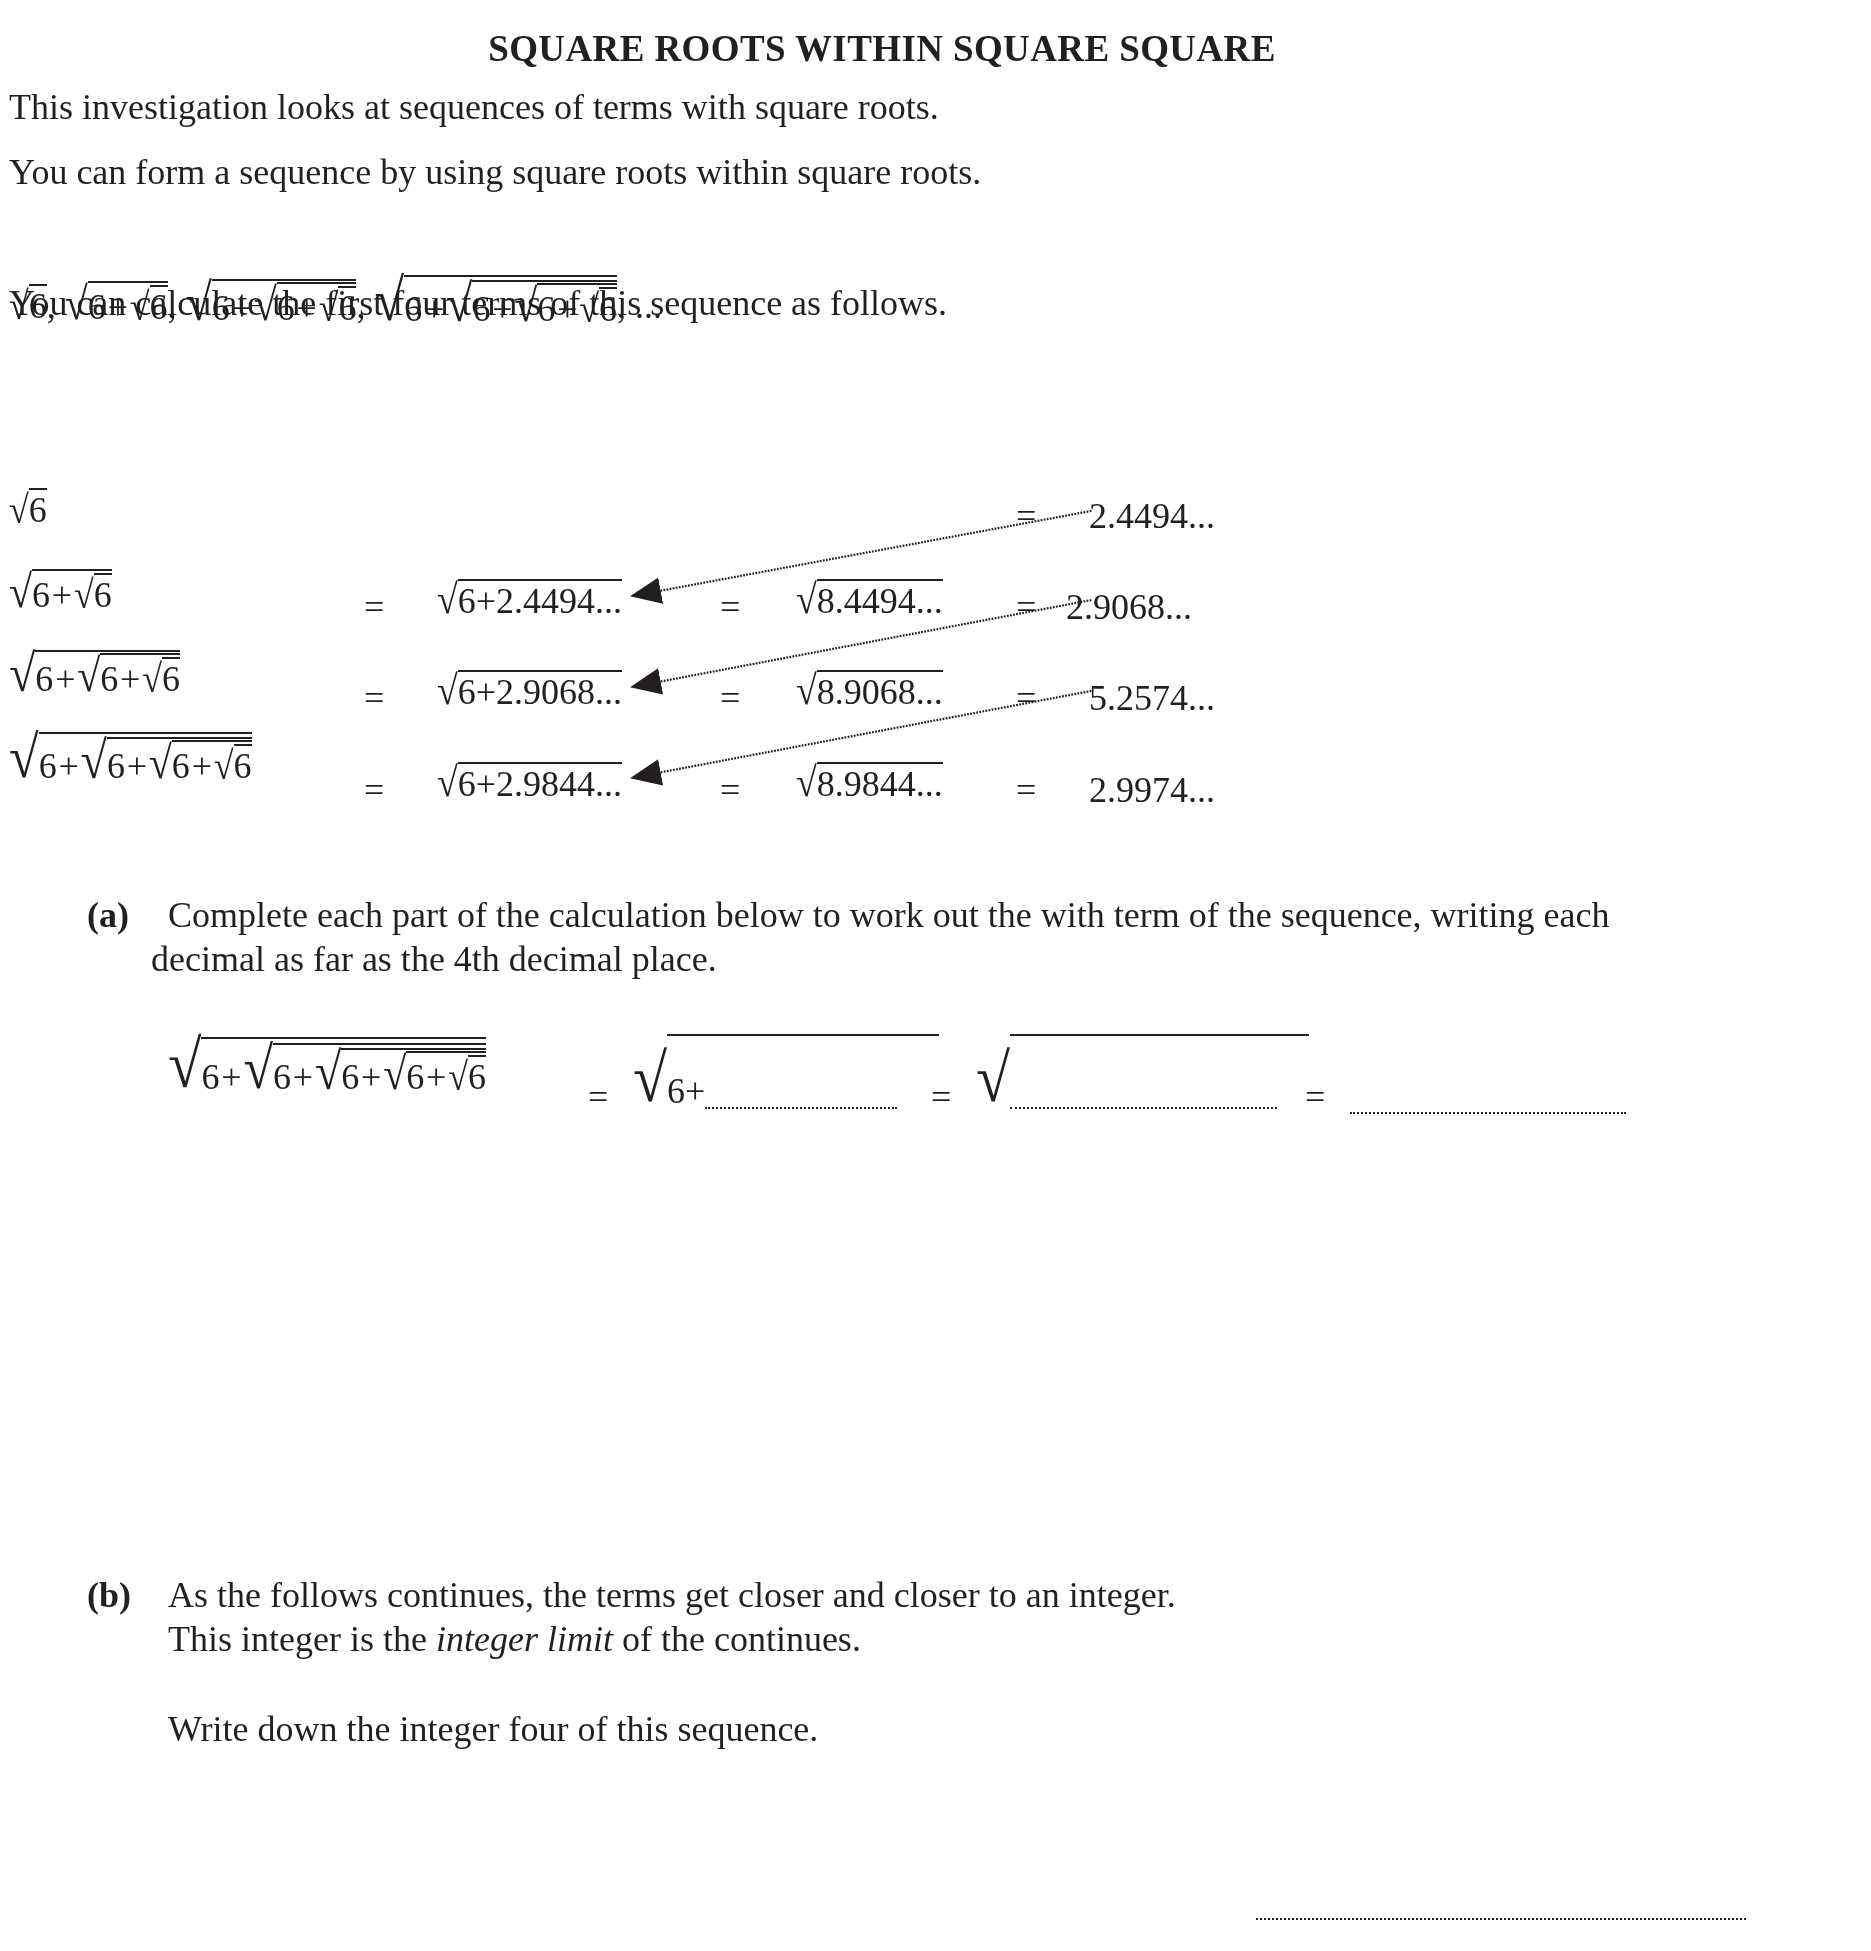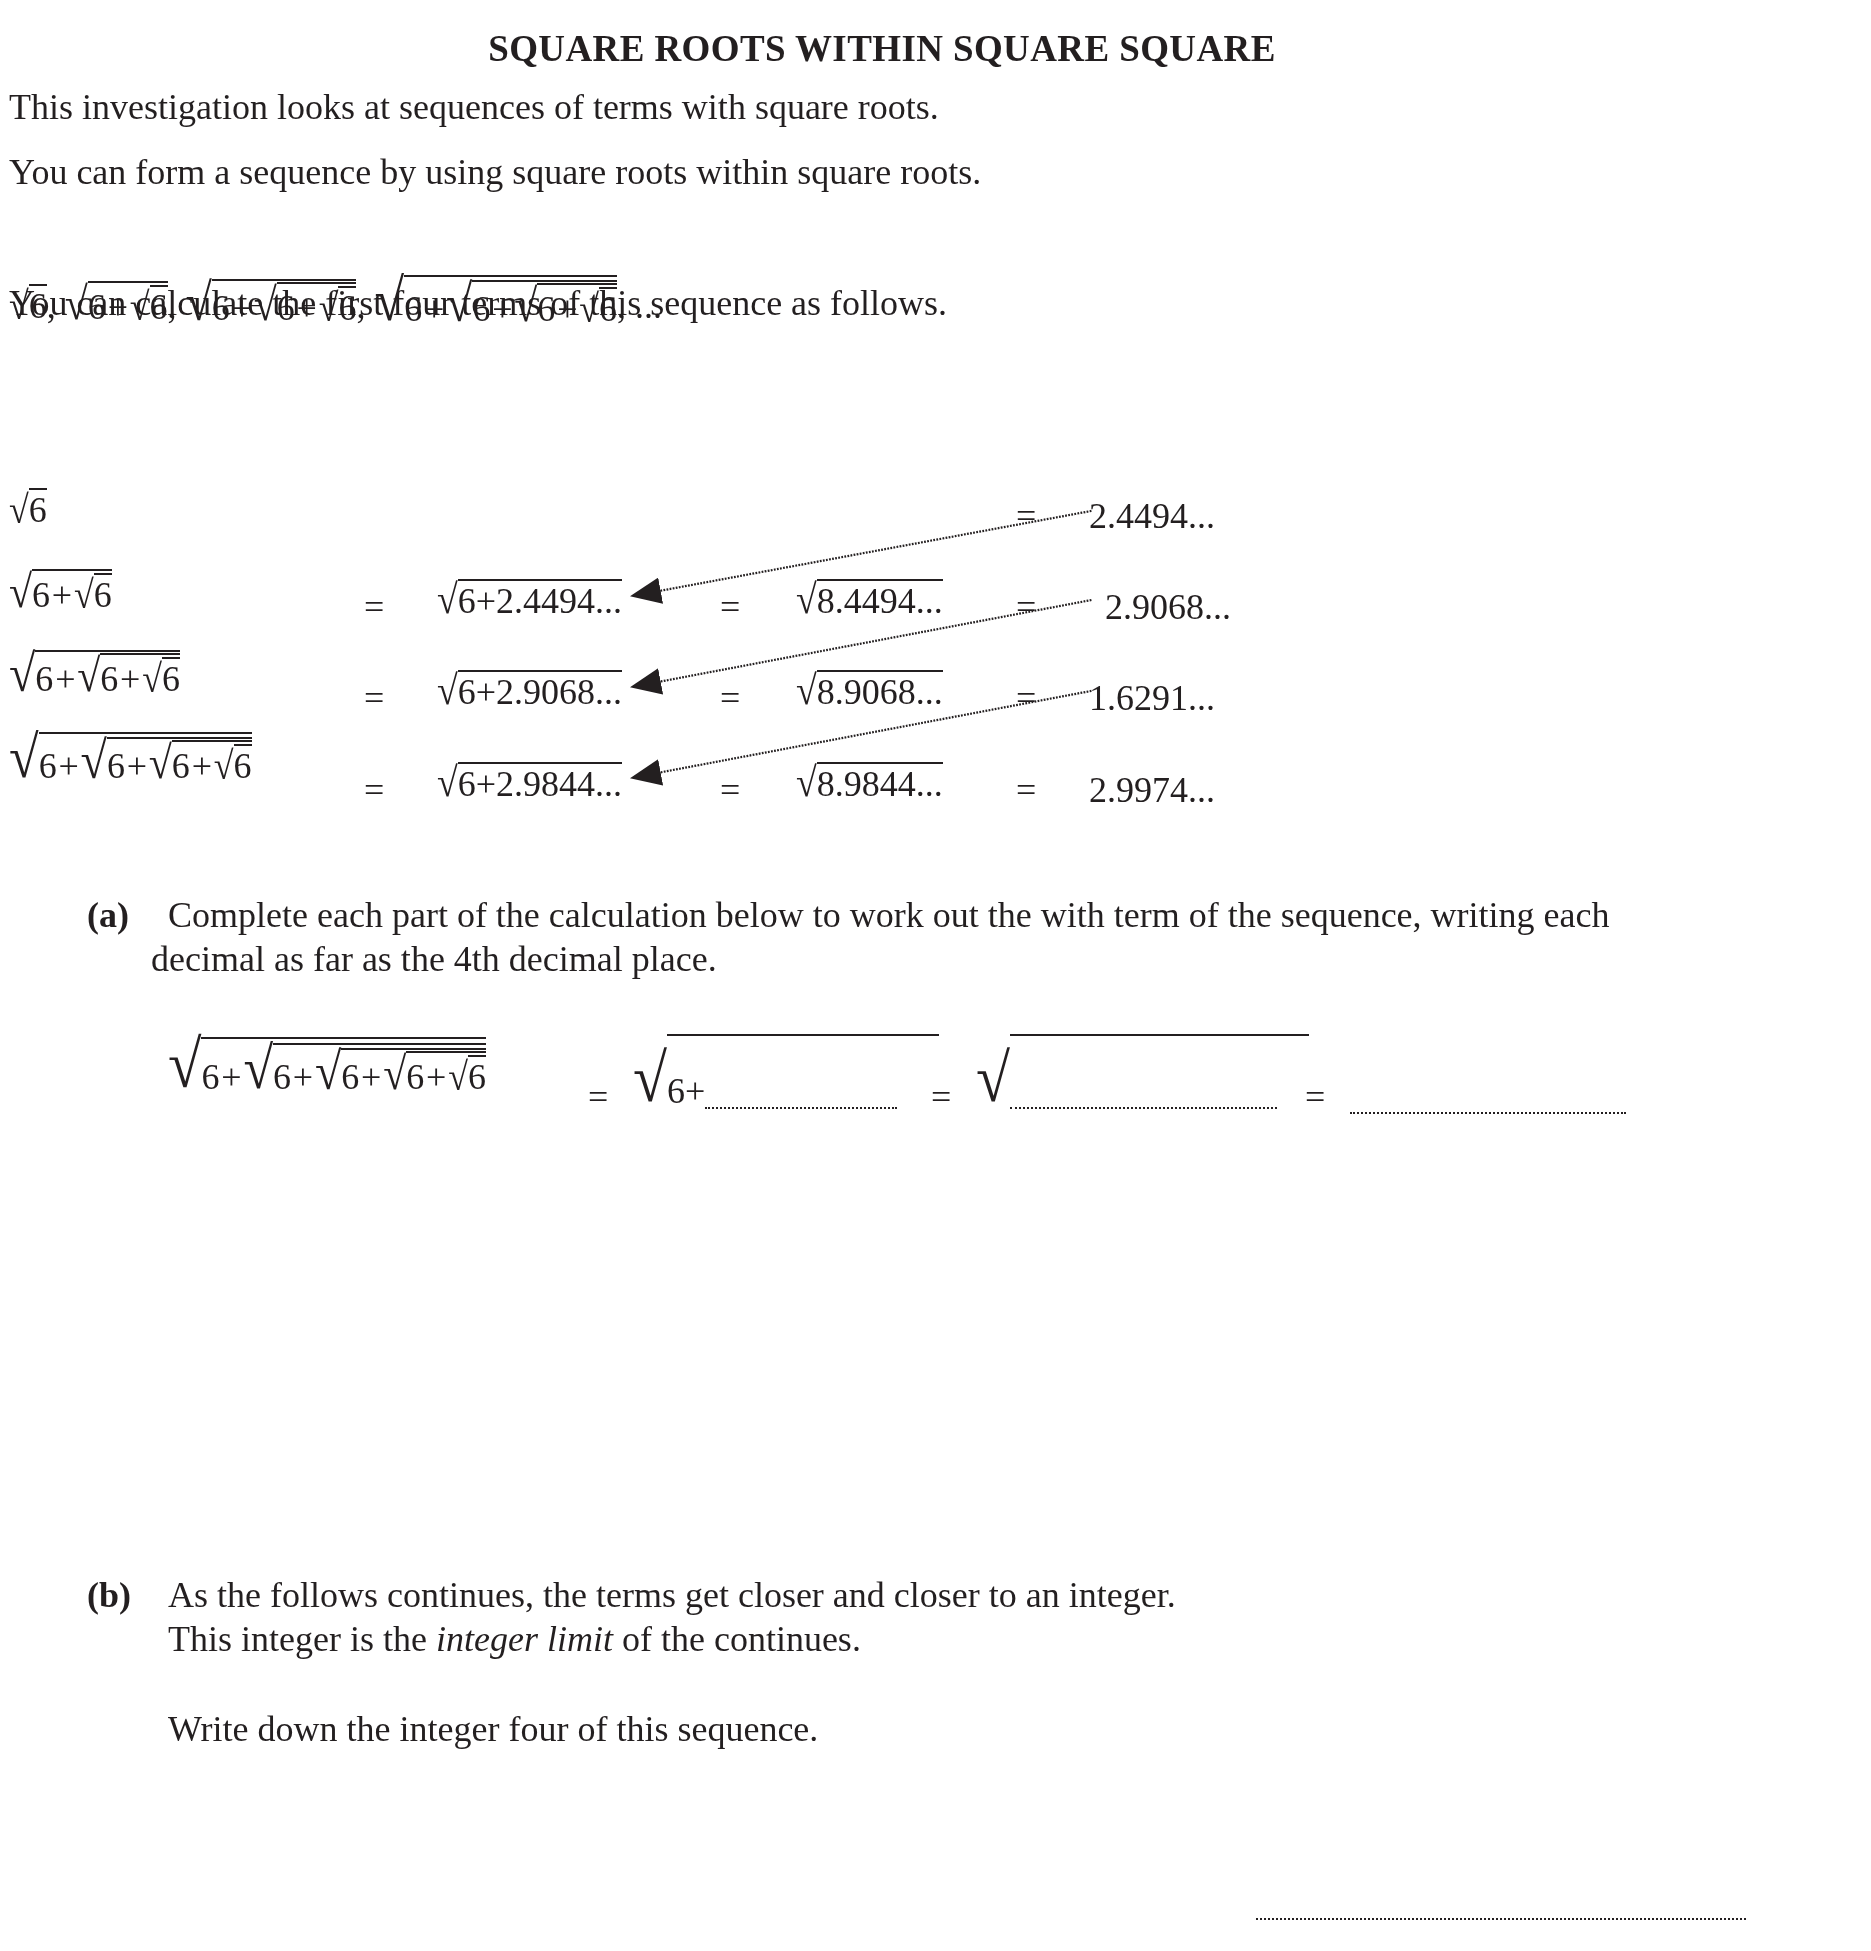--- a/index.html
+++ b/index.html
@@ -121,21 +121,21 @@
     <div class="abs math" style="left: 437px; top: 579px;"><span class="rad">
         <span class="sign">√</span>
         <span class="body">6+2.4494...</span>
       </span></div>
     <div class="abs eq" style="left: 720px; top: 586px;">=</div>
     <div class="abs math" style="left: 796px; top: 579px;"><span class="rad">
         <span class="sign">√</span>
         <span class="body">8.4494...</span>
       </span></div>
     <div class="abs eq" style="left: 1016px; top: 586px;">=</div>
-    <div class="abs math" style="left: 1105px; top: 586px;">2.9068...</div>
+    <div class="abs math" style="left: 1066px; top: 586px;">2.9068...</div>
     <div class="abs math" style="left: 9px; top: 649px;"><span class="rad">
         <span class="sign" style="font-size: 48px;">√</span>
         <span class="body">
           <span>6</span>
           <span style="margin: 0px 1.8px;">+</span>
           <span class="rad">
             <span class="sign" style="font-size: 42px;">√</span>
             <span class="body">
               <span>6</span>
               <span style="margin: 0px 1.8px;">+</span>
@@ -153,21 +153,21 @@
     <div class="abs math" style="left: 437px; top: 670px;"><span class="rad">
         <span class="sign">√</span>
         <span class="body">6+2.9068...</span>
       </span></div>
     <div class="abs eq" style="left: 720px; top: 677px;">=</div>
     <div class="abs math" style="left: 796px; top: 670px;"><span class="rad">
         <span class="sign">√</span>
         <span class="body">8.9068...</span>
       </span></div>
     <div class="abs eq" style="left: 1016px; top: 677px;">=</div>
-    <div class="abs math" style="left: 1089px; top: 677px;">1.6291...</div>
+    <div class="abs math" style="left: 1089px; top: 677px;">5.2574...</div>
     <div class="abs math" style="left: 9px; top: 730px;"><span class="rad">
         <span class="sign" style="font-size: 54px;">√</span>
         <span class="body">
           <span>6</span>
           <span style="margin: 0px 1.8px;">+</span>
           <span class="rad">
             <span class="sign" style="font-size: 48px;">√</span>
             <span class="body">
               <span>6</span>
               <span style="margin: 0px 1.8px;">+</span>

